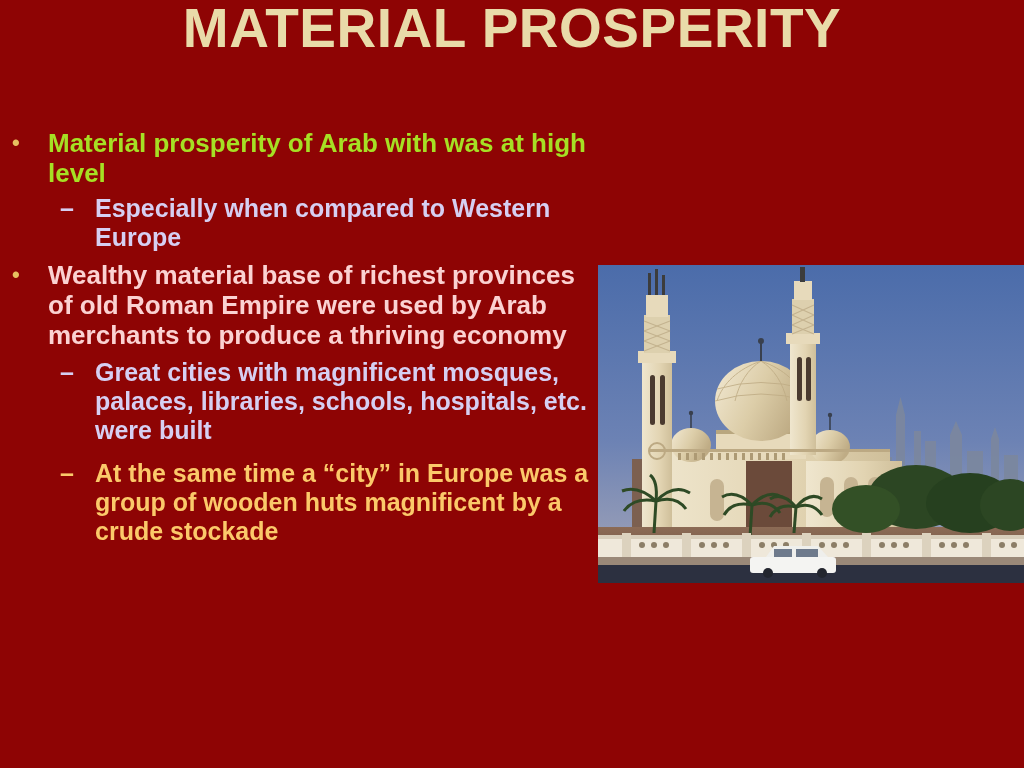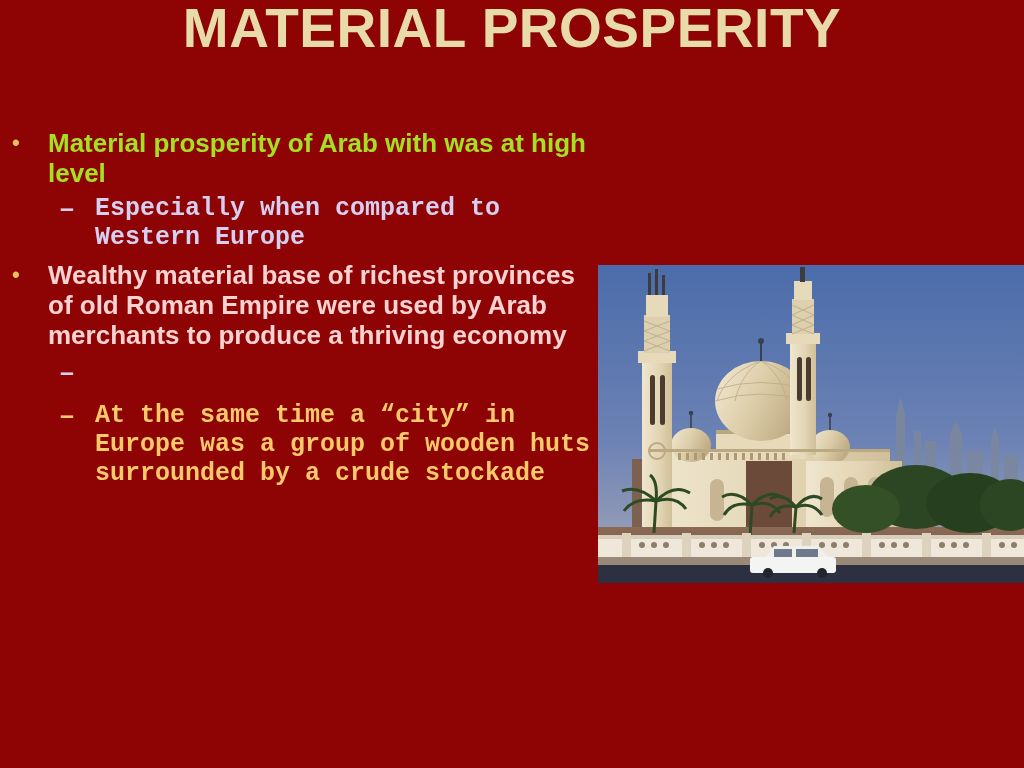--- a/index.html
+++ b/index.html
@@ -78,21 +78,20 @@
     width: 95px;
     flex: 0 0 95px;
     text-align: left;
     padding-left: 60px;
     box-sizing: border-box;
     font-size: 25px;
     line-height: 29px;
   }
   .level2 .btext {
     flex: 1 1 auto;
-    font-family: Liberation Mono, monospace;
   }
 
   .sp-after-b1 { height: 6px; }
   .sp-after-s1 { height: 8px; }
   .sp-after-b2 { height: 8px; }
   .sp-after-s2 { height: 14px; }
 
   
   #photo {
     position: absolute;
@@ -127,26 +126,27 @@
     <div class="sp-after-s1"></div>
 
     <div class="bullet-row level1" style="color:#FBD2D2;">
       <span class="marker" style="color:#E8C060;">•</span>
       <span class="btext">Wealthy material base of richest provinces of old Roman Empire were used by Arab merchants to produce a thriving economy</span>
     </div>
     <div class="sp-after-b2"></div>
 
     <div class="bullet-row level2" style="color:#D6CFF2;">
       <span class="marker" style="color:#D6CFF2;">–</span>
+      <span class="btext">Great cities with magnificent mosques, palaces, libraries, schools, hospitals, etc. were built</span>
     </div>
     <div class="sp-after-s2"></div>
 
     <div class="bullet-row level2" style="color:#FBC96A;">
       <span class="marker" style="color:#FBC96A;">–</span>
-      <span class="btext">At the same time a “city” in Europe was a group of wooden huts surrounded by a crude stockade</span>
+      <span class="btext">At the same time a “city” in Europe was a group of wooden huts magnificent by a crude stockade</span>
     </div>
 
   </div>
 
   <div id="photo">
     <svg width="426" height="318" viewBox="0 0 426 318">
       <defs>
         <linearGradient id="sky" x1="0" y1="0" x2="0" y2="1">
           <stop offset="0%" stop-color="#4B6CAA"></stop>
           <stop offset="55%" stop-color="#6C82B4"></stop>

